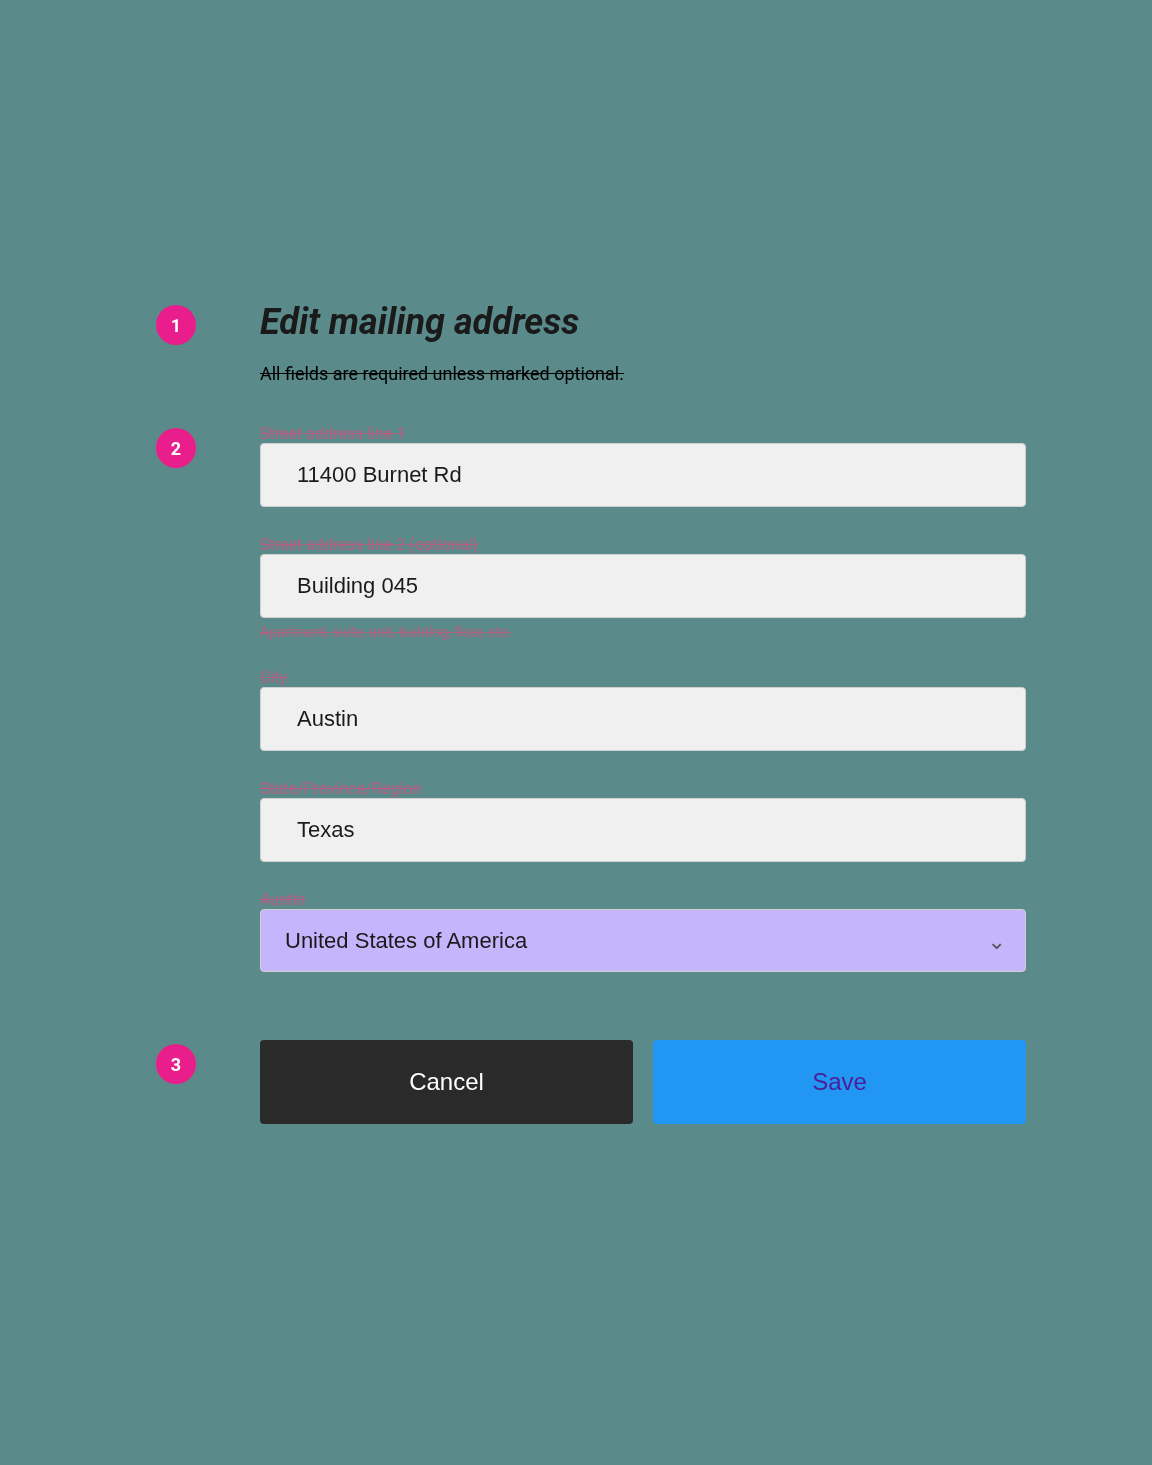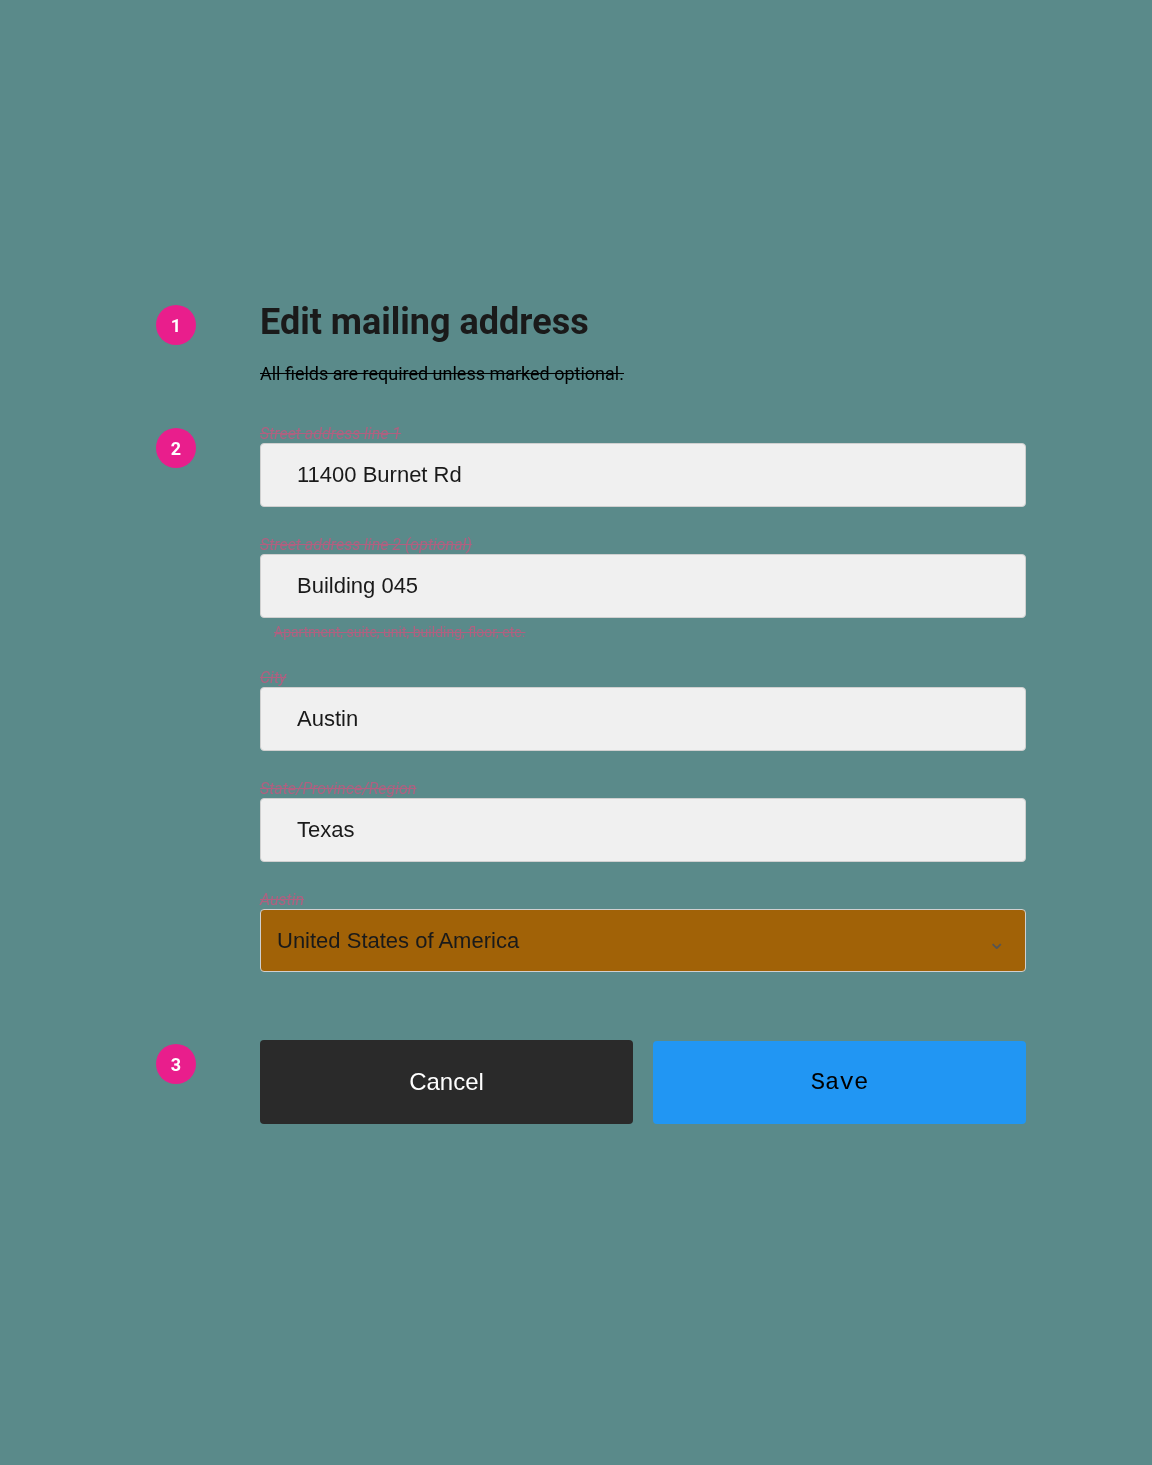--- a/index.html
+++ b/index.html
@@ -64,20 +64,21 @@
     .section-content {
       flex: 1;
     }
 
     
     .page-title {
       font-size: 36px;
       font-weight: 700;
       color: #1a1a1a;
       margin-bottom: 20px;
+      font-style: italic;
     }
 
     .page-subtitle {
       font-size: 18px;
       color: #000000;
       text-decoration: line-through;
     }
 
     
     .form-section {
@@ -86,62 +87,60 @@
 
     .field-group {
       margin-bottom: 28px;
     }
 
     .field-label {
       font-size: 16px;
       color: #b06080;
       margin-bottom: 10px;
       text-decoration: line-through;
-      font-style: italic;
     }
 
     .field-input {
       width: 100%;
       padding: 18px 36px;
       font-size: 22px;
       background-color: #f0f0f0;
       border: 1px solid #d0d0d0;
       border-radius: 4px;
       color: #1a1a1a;
       outline: none;
     }
 
     .field-hint {
       font-size: 14px;
       color: #b06080;
       margin-top: 6px;
       text-decoration: line-through;
-      margin-left: 14px;
     }
 
     .two-col {
       display: flex;
       gap: 20px;
       flex-direction: column;
     }
 
     .two-col .field-group {
       flex: 1;
     }
 
     .select-wrapper {
       position: relative;
       width: 100%;
     }
 
     .field-select {
       width: 100%;
-      padding: 18px 16px;
+      padding: 18px 24px;
       font-size: 22px;
-      background-color: #a16207;
+      background-color: #c4b5fd;
       border: 1px solid #d0d0d0;
       border-radius: 4px;
       color: #1a1a1a;
       appearance: none;
       -webkit-appearance: none;
       cursor: pointer;
       outline: none;
     }
 
     .select-chevron {
@@ -172,22 +171,21 @@
       text-align: center;
     }
 
     .btn-cancel {
       background-color: #2a2a2a;
       color: #ffffff;
     }
 
     .btn-save {
       background-color: #2196f3;
-      color: #000000;
-      font-family: Liberation Mono, monospace;
+      color: #4c1d95;
     }
 
     
     .section-line {
       width: 4px;
       background-color: #c0185c;
       flex-shrink: 0;
       margin-right: 30px;
     }
   </style>

